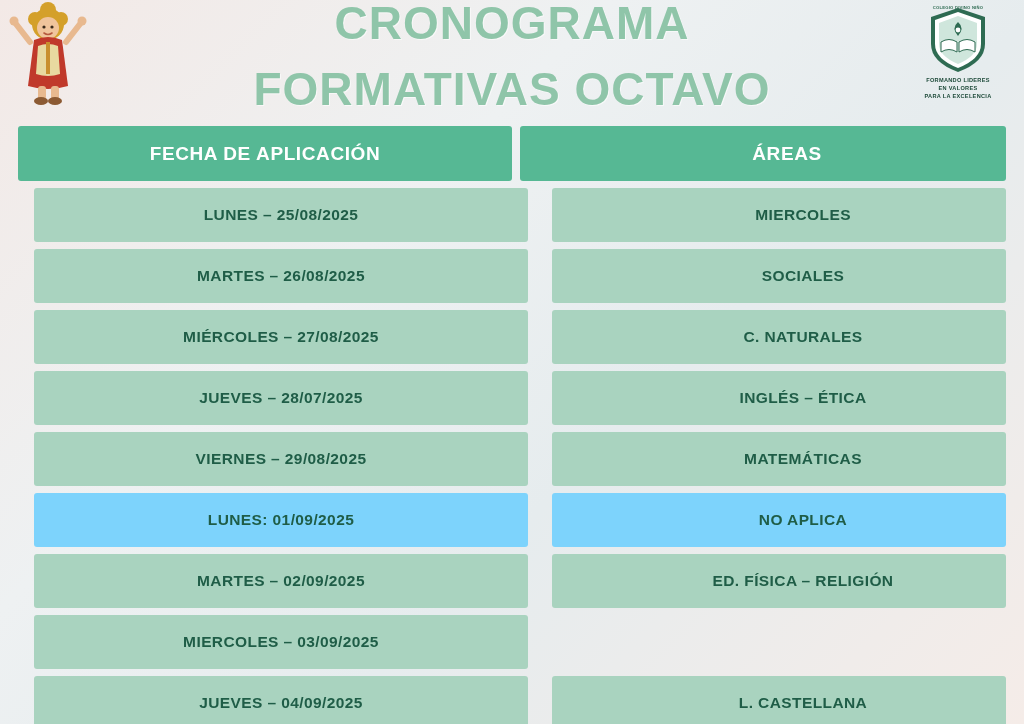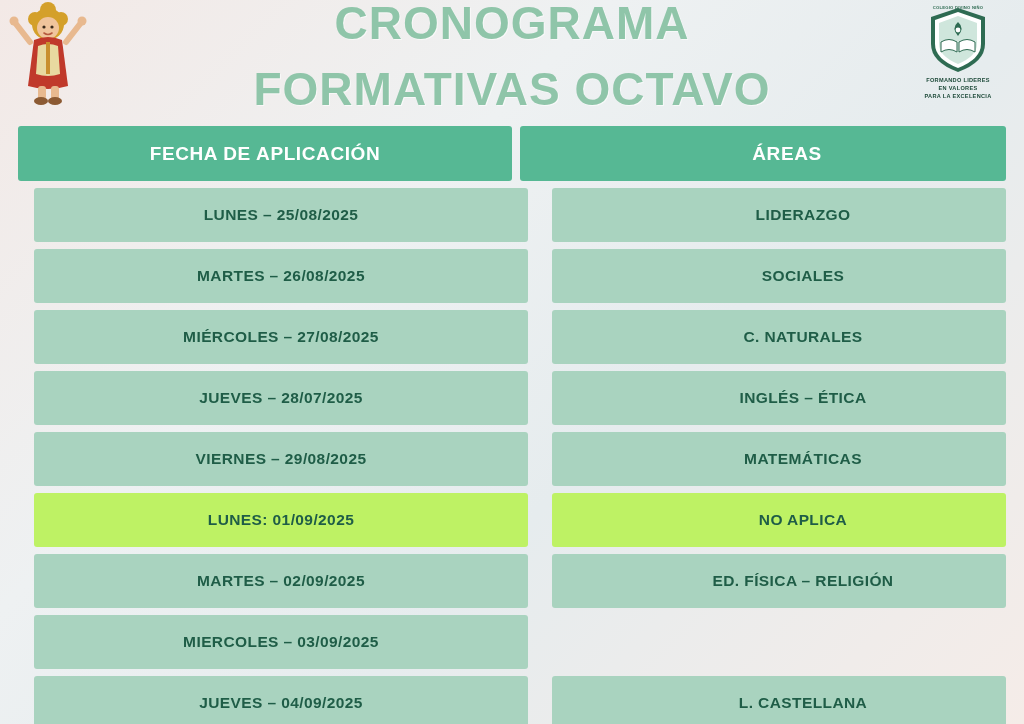--- a/index.html
+++ b/index.html
@@ -118,21 +118,21 @@
   .row.data .cell {
     background: #a9d3bf;
     color: #1f5d47;
     font-size: 15.5px;
     font-weight: 600;
     letter-spacing: 0.4px;
     margin-left: 16px;
   }
 
   .row.data.muted .cell {
-    background: #bef264;
+    background: #7dd3fc;
     color: #1f5d47;
     font-weight: bold;
   }
 </style>
 </head>
 <body>
 
 <div class="page">
 
   <div class="header">
@@ -195,21 +195,21 @@
   </div>
 
   <div class="table">
     <div class="row head">
       <div class="cell date">FECHA DE APLICACIÓN</div>
       <div class="cell area">ÁREAS</div>
     </div>
     <div id="rows-container">
         <div class="row data">
           <div class="cell date">LUNES – 25/08/2025</div>
-          <div class="cell area">LIDERAZGO</div>
+          <div class="cell area">MIERCOLES</div>
         </div>
         <div class="row data">
           <div class="cell date">MARTES – 26/08/2025</div>
           <div class="cell area">SOCIALES</div>
         </div>
         <div class="row data">
           <div class="cell date">MIÉRCOLES – 27/08/2025</div>
           <div class="cell area">C. NATURALES</div>
         </div>
         <div class="row data">

